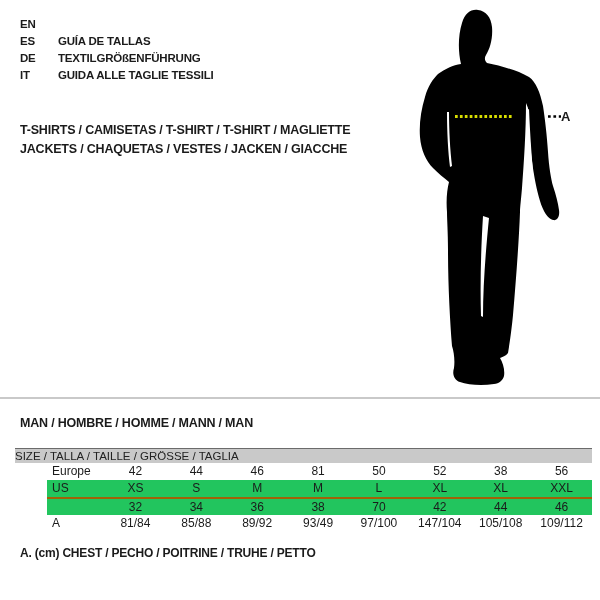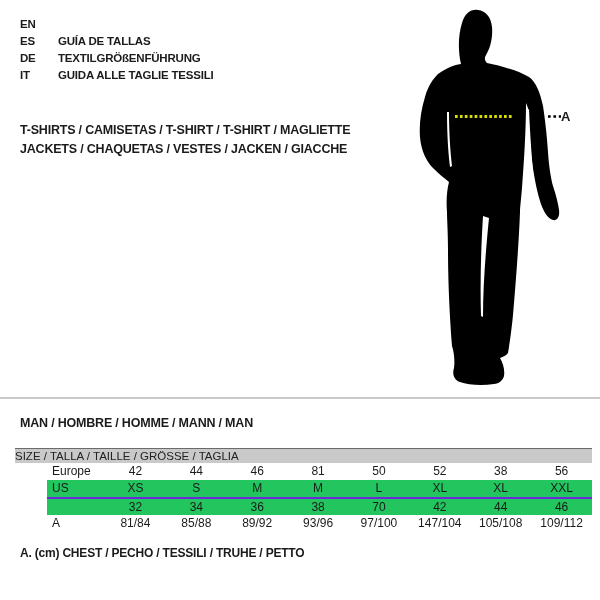--- a/index.html
+++ b/index.html
@@ -24,21 +24,21 @@
   .size-table{position:absolute;top:448px;left:15px;width:577px;font-size:12px;}
   .st-header{height:14px;line-height:14px;background:#c9c9c9;border-top:1px solid #6b6b6b;
              padding-left:0;font-size:11.5px;color:#222;}
   .st-row{display:grid;grid-template-columns:58px repeat(8,1fr);margin-left:32px;}
   .st-row.h17{height:17px;line-height:17px;}
   .st-row.h16{height:16px;line-height:16px;}
   .st-row .lbl{padding-left:5px;text-align:left;}
   .st-row .val{text-align:center;}
   .bg-white{background:#ffffff;}
   .bg-alt{background:#22c55e;}
-  .gap-top{border-top:2px solid #6d28d9;}
+  .gap-top{border-top:2px solid #a16207;}
   
   .footnote{position:absolute;top:546px;left:20px;font-size:12px;font-weight:700;letter-spacing:-0.2px;}
 </style>
 </head>
 <body>
 
 <div id="stage">
 
   <div class="lang-list">
     <div class="lang-row">
@@ -129,23 +129,23 @@
       <span class="val">42</span>
       <span class="val">44</span>
       <span class="val">46</span>
     </div>
 
     <div class="st-row h17 bg-white">
       <span class="lbl">A</span>
       <span class="val">81/84</span>
       <span class="val">85/88</span>
       <span class="val">89/92</span>
-      <span class="val">93/96</span>
+      <span class="val">93/49</span>
       <span class="val">97/100</span>
       <span class="val">147/104</span>
       <span class="val">105/108</span>
       <span class="val">109/112</span>
     </div>
   </div>
 
-  <div class="footnote">A. (cm) CHEST / PECHO / TESSILI / TRUHE / PETTO</div>
+  <div class="footnote">A. (cm) CHEST / PECHO / POITRINE / TRUHE / PETTO</div>
 
 </div>
 
 </body></html>

